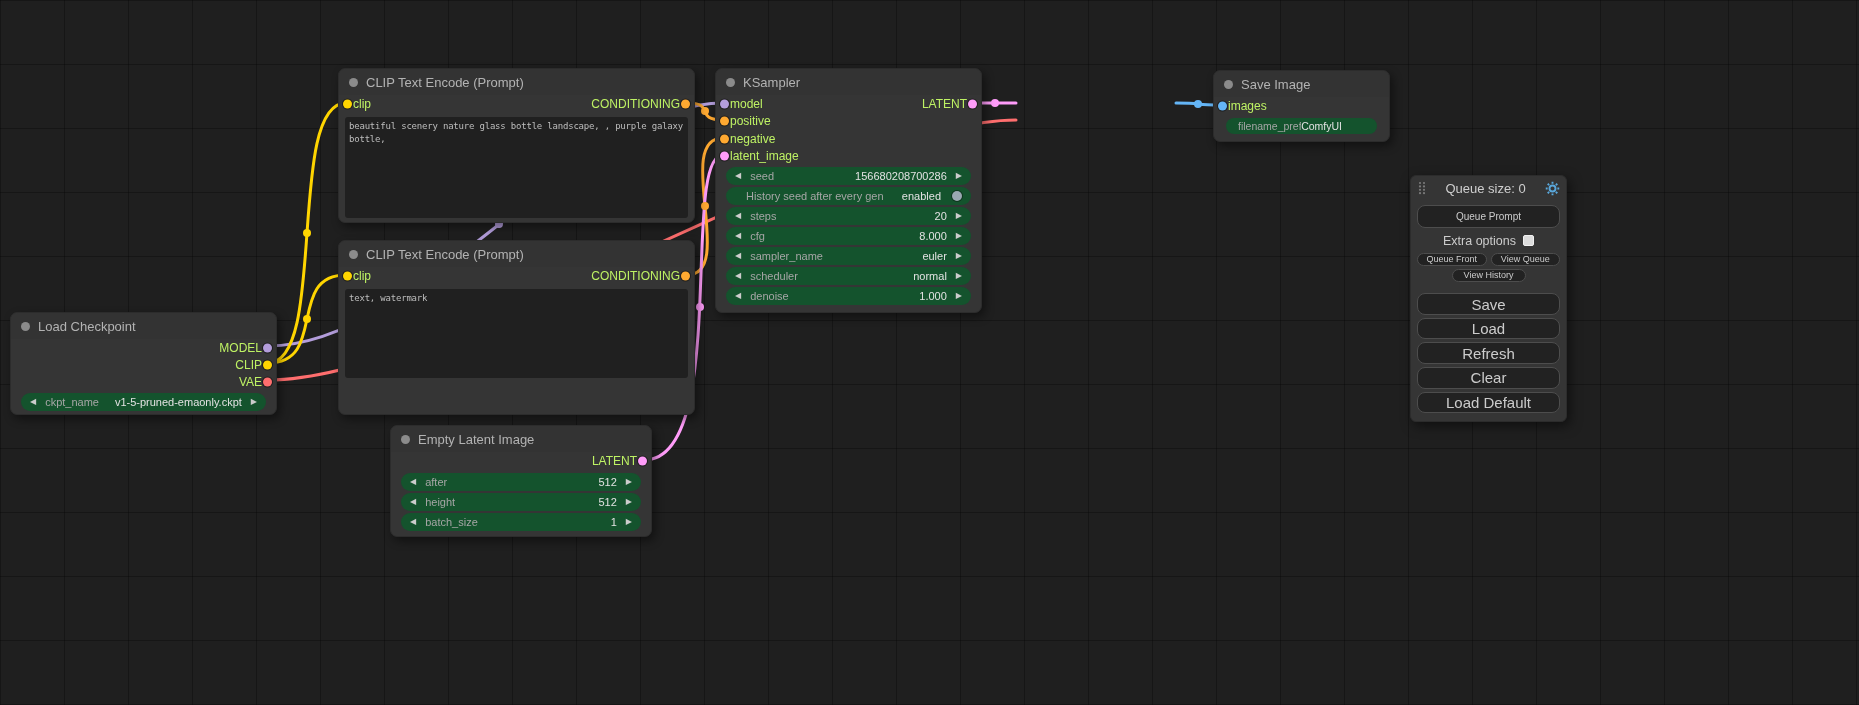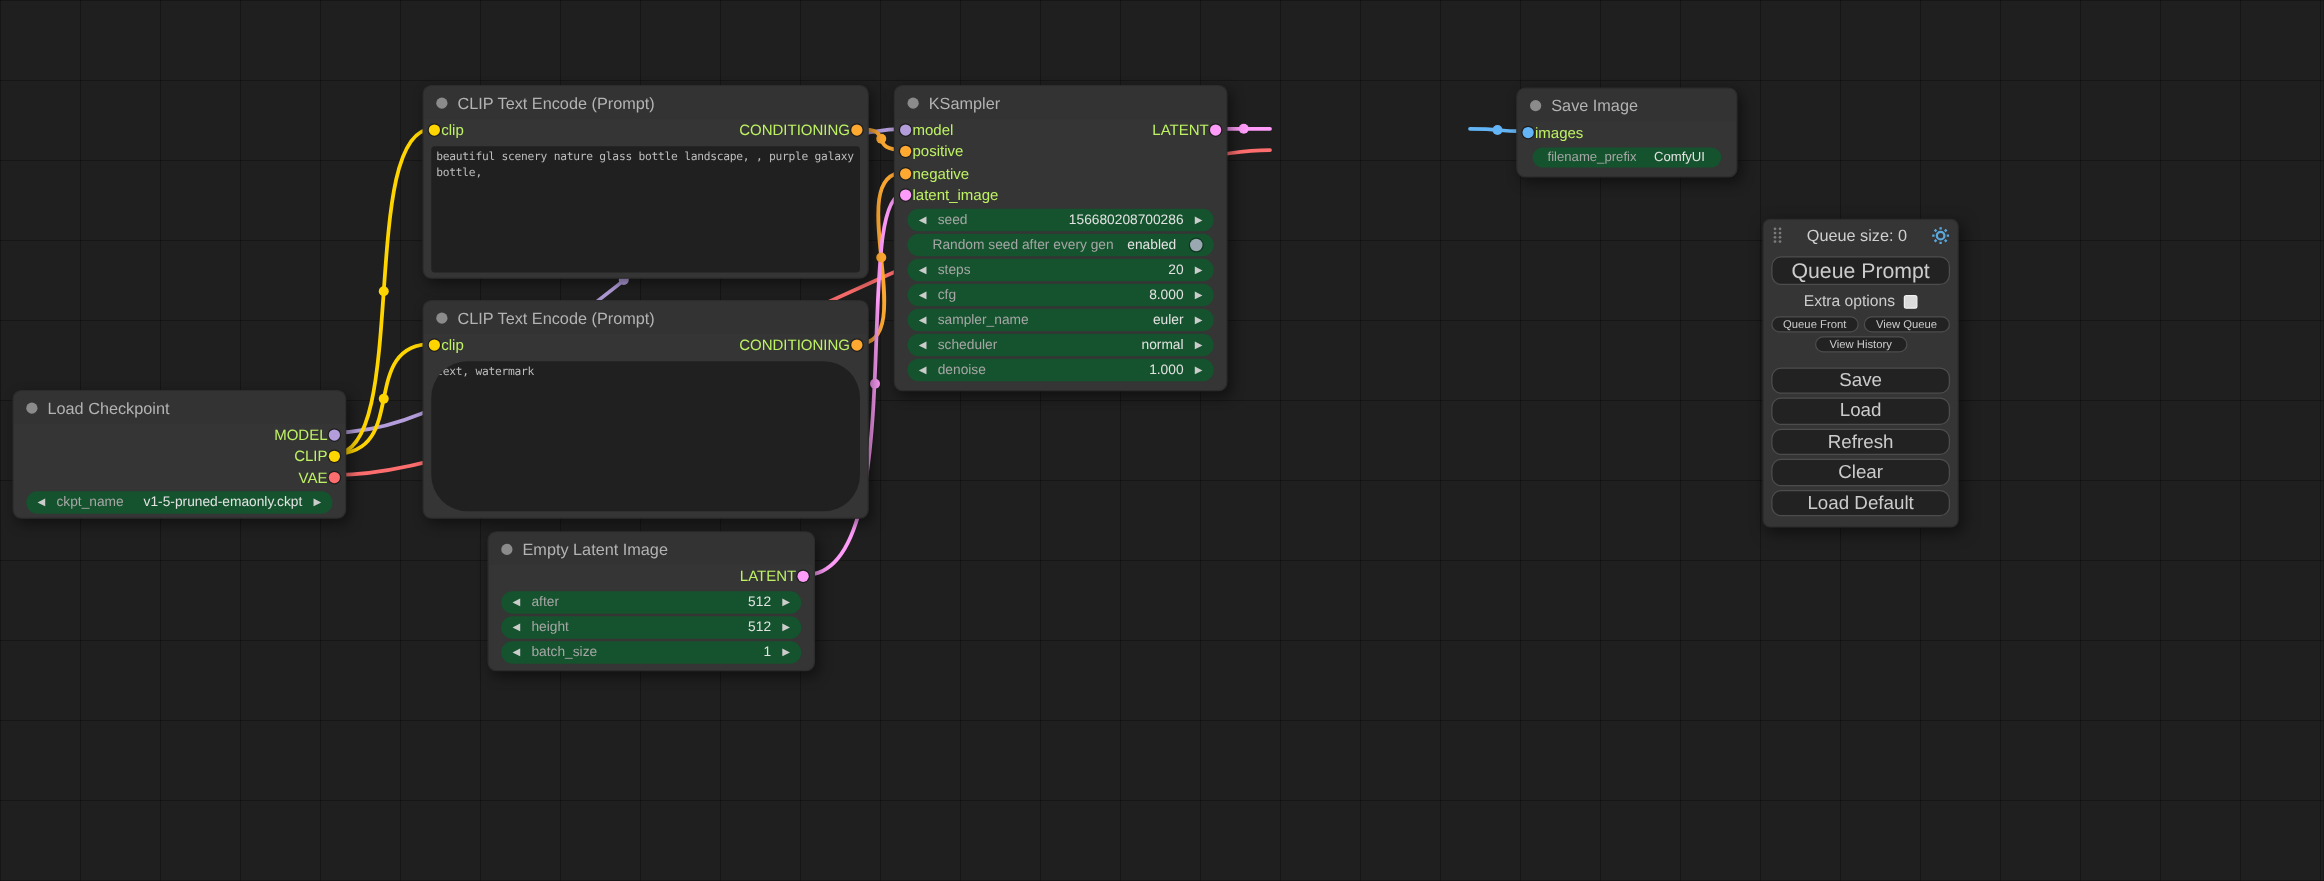--- a/index.html
+++ b/index.html
@@ -57,21 +57,21 @@
     letter-spacing:-0.2px; line-height:1.45; padding:3px 4px; overflow:hidden; }
 
   .menu { position:absolute; z-index:3; left:1410px; top:175px; width:157px; height:247px;
     background:#353535; border:1px solid #2c2c2c; border-radius:6px; padding:5px 6px;
     box-shadow:3px 4px 12px rgba(0,0,0,.5); display:flex; flex-direction:column; }
   .menu-header { display:flex; align-items:flex-start; height:20px; margin-bottom:2px; }
   .drag-handle { display:flex; align-items:center; margin-left:1px; }
   .queue-size { flex:1; text-align:center; color:#cfcfcf; font-size:13px; }
   .btn { display:block; width:100%; background:#222222; border:1px solid #4d4d4d;
     border-radius:8px; color:#cccccc; font-family:inherit; cursor:pointer; }
-  .btn.queue { height:24px; font-size:17px; margin:2px 0 4px; }
+  .btn.queue { height:24px; font-size:10px; margin:2px 0 4px; }
   .extra-row { display:flex; align-items:center; justify-content:center; gap:7px;
     height:18px; color:#cccccc; font-size:12.5px; margin-bottom:3px; }
   .checkbox { width:11px; height:11px; background:#dcdcdc; border:1px solid #f0f0f0;
     border-radius:2px; display:inline-block; }
   .small-row { display:flex; gap:4px; justify-content:center; margin-bottom:3px; }
   .btn.small { height:13px; font-size:9px; line-height:10px; border-radius:7px;
     padding:0 6px; flex:1; width:auto; }
   .small-row.center .btn.small { flex:0 0 auto; width:74px; }
   .menu-spacer { height:9px; }
   .btn.big { height:22px; font-size:15px; margin-bottom:3px; }
@@ -147,21 +147,21 @@
     <div class="node-header">
       <span class="collapse-dot"></span>
       <span class="node-title">CLIP Text Encode (Prompt)</span>
     </div>
     <div class="slot-row" style="height:18px">
       <span class="slot-dot in" style="background: rgb(255, 213, 0);"></span>
       <span class="slot-label">clip</span>
       <span class="slot-label right">CONDITIONING</span>
       <span class="slot-dot out" style="background: rgb(255, 169, 49);"></span>
     </div>
-    <textarea class="prompt-box" style="height: 120px; border-radius: 29px;" spellcheck="false">text, watermark</textarea>
+    <textarea class="prompt-box" style="height: 89px;" spellcheck="false">text, watermark</textarea>
   </div>
 
   <div class="node" style="left:390px;top:425px;width:262px;height:112px">
     <div class="node-header">
       <span class="collapse-dot"></span>
       <span class="node-title">Empty Latent Image</span>
     </div>
     <div class="slot-row out-only">
       <span class="slot-label">LATENT</span>
       <span class="slot-dot out" style="background: rgb(255, 156, 249);"></span>
@@ -212,21 +212,21 @@
       <span class="slot-label">latent_image</span>
     </div>
     <div class="widgets" style="margin-top:2px">
       <div class="widget">
         <span class="warr">◀</span>
         <span class="wlabel">seed</span>
         <span class="wvalue">156680208700286</span>
         <span class="warr">▶</span>
       </div>
       <div class="widget">
-        <span class="wlabel noarr">Random seed after every gen</span>
+        <span class="wlabel noarr">History seed after every gen</span>
         <span class="wvalue noarr">enabled</span>
         <span class="toggle-knob"></span>
       </div>
       <div class="widget">
         <span class="warr">◀</span>
         <span class="wlabel">steps</span>
         <span class="wvalue">20</span>
         <span class="warr">▶</span>
       </div>
       <div class="widget">
@@ -262,21 +262,21 @@
       <span class="collapse-dot"></span>
       <span class="node-title">Save Image</span>
     </div>
     <div class="slot-row">
       <span class="slot-dot in" style="background: rgb(100, 181, 246);"></span>
       <span class="slot-label">images</span>
     </div>
     <div class="widgets" style="margin-top:3px;padding:0 12px">
       <div class="widget" style="height:16px;font-size:10.5px">
         <span class="wlabel noarr" style="margin-left:3px">filename_prefix</span>
-        <span class="wvalue noarr" style="margin-right:4px">ComfyUI</span>
+        <span class="wvalue noarr" style="margin-right:26px">ComfyUI</span>
       </div>
     </div>
   </div>
 
   <div class="menu">
     <div class="menu-header">
       <span class="drag-handle">
         <svg width="8" height="14" viewBox="0 0 8 14">
           <g fill="#7a7a7a">
             <circle cx="2" cy="2" r="1.1"></circle>

